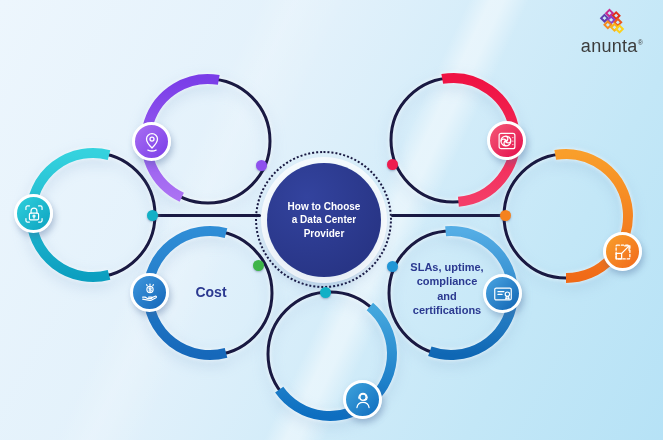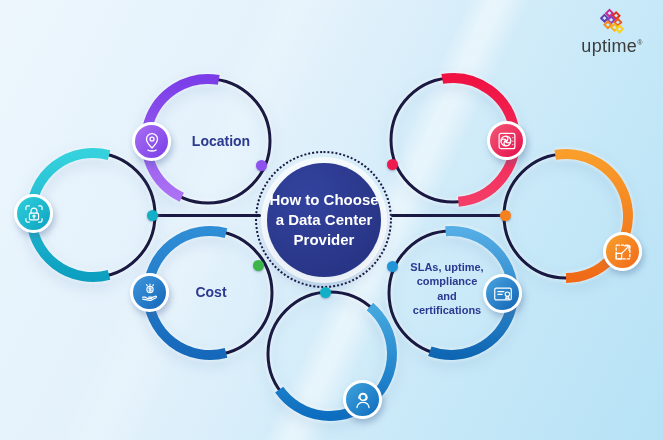--- a/index.html
+++ b/index.html
@@ -37,21 +37,21 @@
   .dot-green{left:253px;top:260px;background:#3eb549}
   .dot-blue{left:387px;top:261px;background:#2196d6}
   .dot-teal-bottom{left:320px;top:287px;background:#12b0c6}
 
   .center-ring{position:absolute;left:255px;top:151px;width:137px;height:137px;border-radius:50%;
     border:2.5px dotted #191942;z-index:2;box-sizing:border-box;}
   .center-circle{position:absolute;left:267px;top:163px;width:114px;height:114px;border-radius:50%;
     background:radial-gradient(circle at 35% 30%,#33439e,#283586 75%);
     z-index:2;display:flex;align-items:center;justify-content:center;text-align:center;
     box-shadow:0 0 0 6px rgba(255,255,255,.7),0 8px 16px rgba(40,70,140,.28);}
-  .center-circle .title{color:#fff;font-weight:700;font-size:15px;line-height:1.32;white-space:pre-line;}
+  .center-circle .title{color:#fff;font-weight:700;font-size:10px;line-height:1.32;white-space:pre-line;}
 
   .badge{position:absolute;width:39px;height:39px;border-radius:50%;border:3.5px solid #fff;
     box-sizing:border-box;z-index:4;display:flex;align-items:center;justify-content:center;
     box-shadow:2px 4px 6px rgba(70,100,150,.35);}
   .badge svg{width:22px;height:22px;}
   .badge-security{left:14px;top:194px;background:linear-gradient(135deg,#2fd0dc,#0da2c0)}
   .badge-location{left:132px;top:122px;background:linear-gradient(135deg,#a96ff2,#7a3de8)}
   .badge-power{left:487px;top:121px;background:linear-gradient(135deg,#f45a77,#e40d4c)}
   .badge-scalability{left:603px;top:232px;background:linear-gradient(135deg,#f9a02c,#f1681a)}
   .badge-slas{left:483px;top:274px;background:linear-gradient(135deg,#4aa5e2,#1063b2)}
@@ -232,34 +232,33 @@
   <div class="badge badge-cost">
     <svg viewBox="0 0 24 24" fill="none" stroke="#fff" stroke-width="1.3" stroke-linecap="round" stroke-linejoin="round">
       <path d="M8.4 2.9l.5 1.1M12 2.2v1.3M15.6 2.9l-.5 1.1"></path>
       <circle cx="12" cy="8.2" r="3.4"></circle>
       <path d="M13.2 7c-.5-.7-2.3-.6-2.3.4 0 1.1 2.5.5 2.5 1.7 0 .9-1.8 1-2.4.3M12 6v.6M12 9.8v.6"></path>
       <path d="M4 16.5h2.6l2.7 1.6h4.1a.8.8 0 0 0 0-1.6h-2.9"></path>
       <path d="M13.4 17.3l4.2-1.7c1.2-.5 2 .9.9 1.6l-5.2 2.7c-.6.3-1.3.3-1.9.1l-7.4-1.4"></path>
     </svg>
   </div>
 
-  <div class="label label-location">Location</div>
   <div class="label label-slas">SLAs, uptime,
 compliance
 and
 certifications</div>
   <div class="label label-cost">Cost</div>
 
   <div class="logo">
     <svg viewBox="0 0 36 32" fill="none" stroke-width="2.4">
       <path d="M15 2l4 4-4 4-4-4z" stroke="#c72a90"></path>
       <path d="M23 5l4 4-4 4-4-4z" stroke="#e23119"></path>
       <path d="M9 8l4 4-4 4-4-4z" stroke="#5f3fae"></path>
       <path d="M17 10l4 4-4 4-4-4z" stroke="#8b3fc6"></path>
       <path d="M25 13l4 4-4 4-4-4z" stroke="#ec5a1d"></path>
       <path d="M13 16l4 4-4 4-4-4z" stroke="#f5891d"></path>
       <path d="M21 19l4 4-4 4-4-4z" stroke="#f8b31c"></path>
       <path d="M27 21l4 4-4 4-4-4z" stroke="#fcd11c"></path>
     </svg>
-    <div class="brand"><span>uptime</span><span class="reg">®</span></div>
+    <div class="brand"><span>anunta</span><span class="reg">®</span></div>
   </div>
 
 </div>
 
 </body></html>

